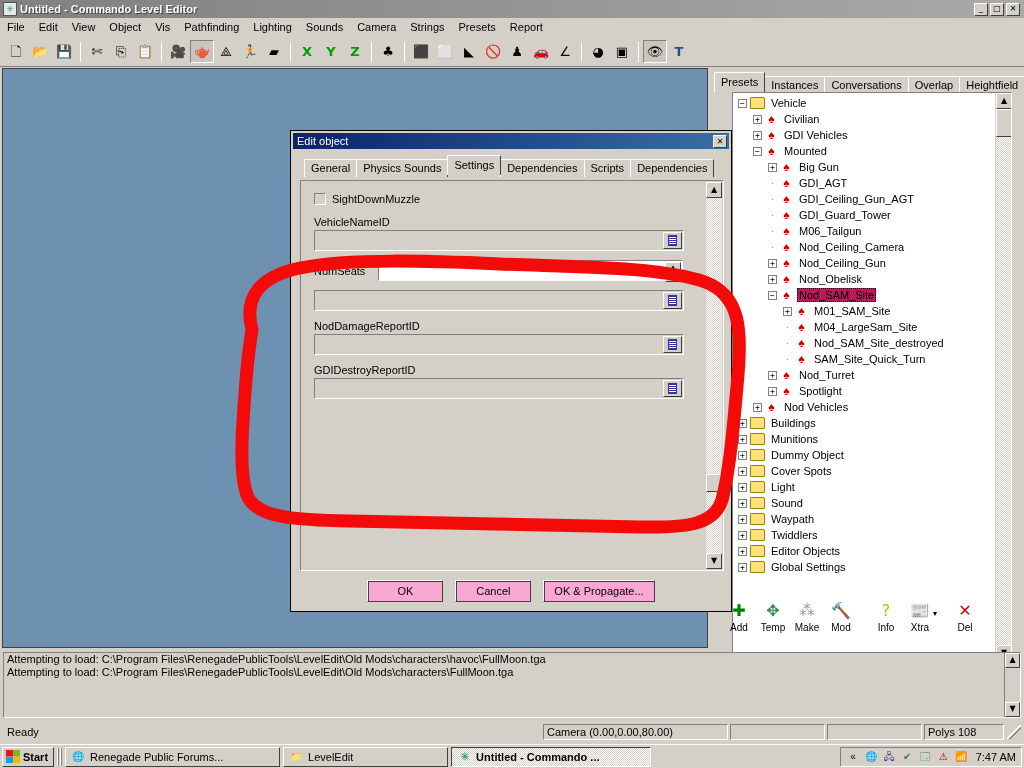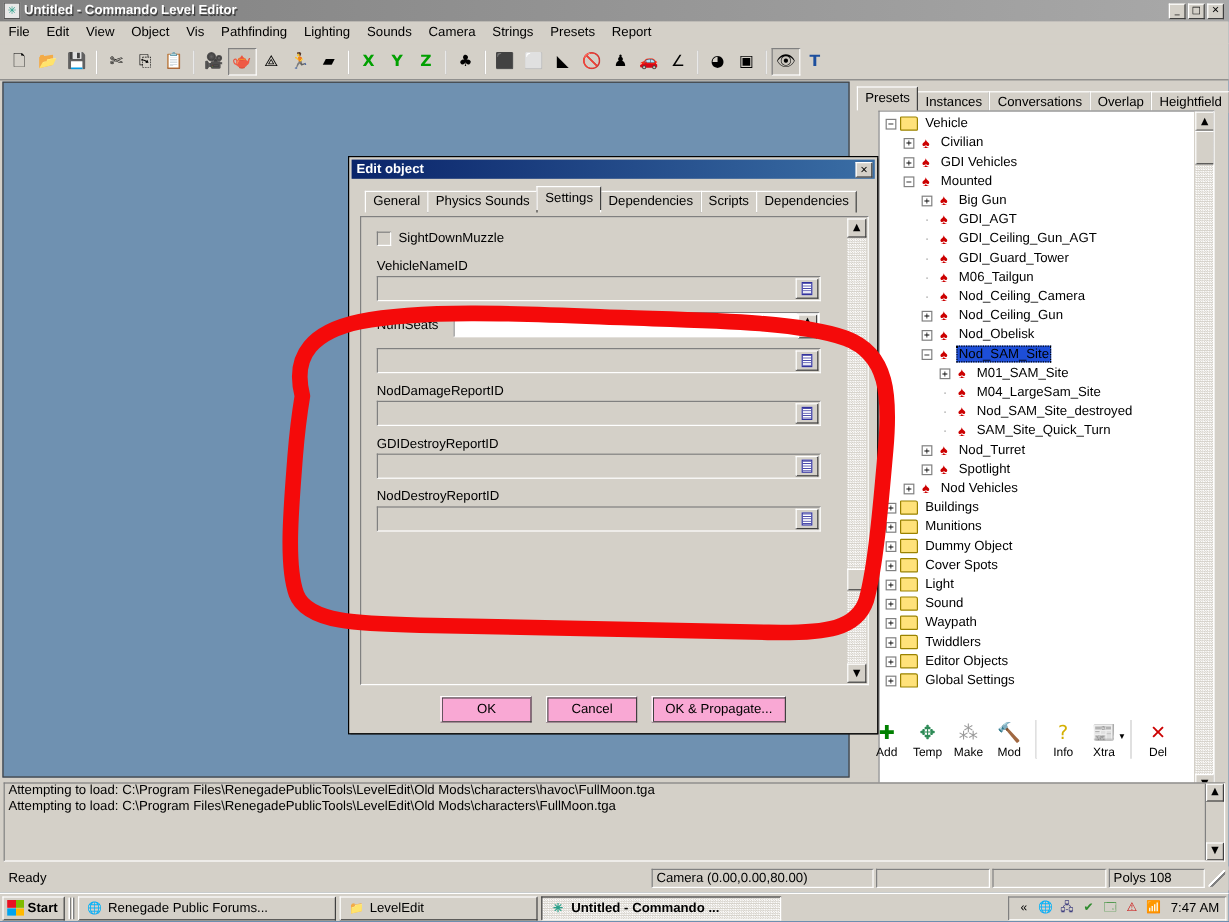--- a/index.html
+++ b/index.html
@@ -107,21 +107,21 @@
     width: 15px; height: 12px; margin-right: 4px; flex: 0 0 auto;
     background: #ffe27a; border: 1px solid #9a8200;
     border-radius: 1px 2px 1px 1px;
   }
   .tnode .preset {
     width: 13px; height: 13px; margin-right: 4px; flex: 0 0 auto;
     display: flex; align-items: center; justify-content: center;
     color: #cc0000; font-size: 12px; line-height: 1;
   }
   .tnode .tlabel { padding: 0 2px; }
-  .tnode.selected .tlabel { background: #1d4ed8; border: 1px dotted #000; padding: 0 1px; }
+  .tnode.selected .tlabel { background: #be185d; border: 1px dotted #000; padding: 0 1px; }
 
   .vscroll {
     position: absolute; right: 0; top: 0; width: 16px; bottom: 0;
     background: repeating-conic-gradient(#fff 0% 25%, #d4d0c8 0% 50%) 0 0 / 2px 2px;
     border-left: 1px solid #d4d0c8;
   }
   .vscroll .arr {
     position: absolute; left: 0; width: 16px; height: 16px; background: #d4d0c8;
     border: 1px solid #fff; border-right-color: #404040; border-bottom-color: #404040;
     font-size: 8px; line-height: 13px; text-align: center;
@@ -221,21 +221,21 @@
   #dialog {
     position: absolute; left: 291px; top: 131px; width: 440px; height: 480px;
     background: #d4d0c8; border: 2px solid #d4d0c8;
     box-shadow: 1px 1px 0 #404040;
     outline: 1px solid #000;
   }
   #dlg-title {
     height: 16px; background: linear-gradient(to right, #0a246a, #3a6ea5);
     display: flex; align-items: center; padding: 0 2px;
   }
-  #dlg-title .t { color: #fff; font-weight: bold; font-size: 11px; flex: 1; padding-left: 2px; }
+  #dlg-title .t { color: #fff; font-weight: normal; font-size: 11px; flex: 1; padding-left: 2px; }
   #dlg-title .x {
     width: 14px; height: 13px; background: #d4d0c8;
     border: 1px solid #fff; border-right-color: #404040; border-bottom-color: #404040;
     font-size: 8px; line-height: 11px; text-align: center;
     font-family: "DejaVu Sans", sans-serif;
   }
   #dlg-tabs { display: flex; align-items: flex-end; padding: 6px 0 0 11px; }
   #dlg-tabs .tab { font-size: 11px; }
 
   #dlg-body {
@@ -664,29 +664,20 @@
             </div>
             <div class="fieldrow">
               <div class="flabel">GDIDestroyReportID</div>
               <div class="inputwrap">
                 <div class="inp"></div>
                 <div class="browse">
                   <div class="doc"></div>
                 </div>
               </div>
             </div>
-            <div class="fieldrow">
-              <div class="flabel">NodDestroyReportID</div>
-              <div class="inputwrap">
-                <div class="inp"></div>
-                <div class="browse">
-                  <div class="doc"></div>
-                </div>
-              </div>
-            </div>
           </div>
       </div>
       <div id="dlg-vscroll">
         <div class="arr up">▲</div>
         <div class="thumb"></div>
         <div class="arr dn">▼</div>
       </div>
     </div>
     <div id="dlg-buttons">
         <div class="dbtn">OK</div>

